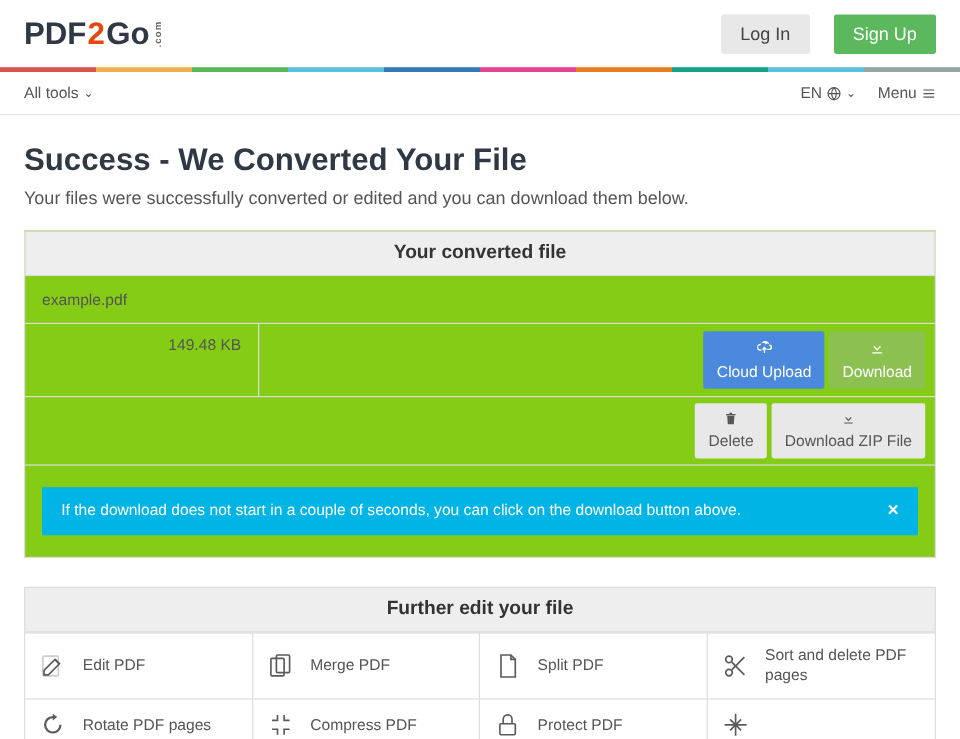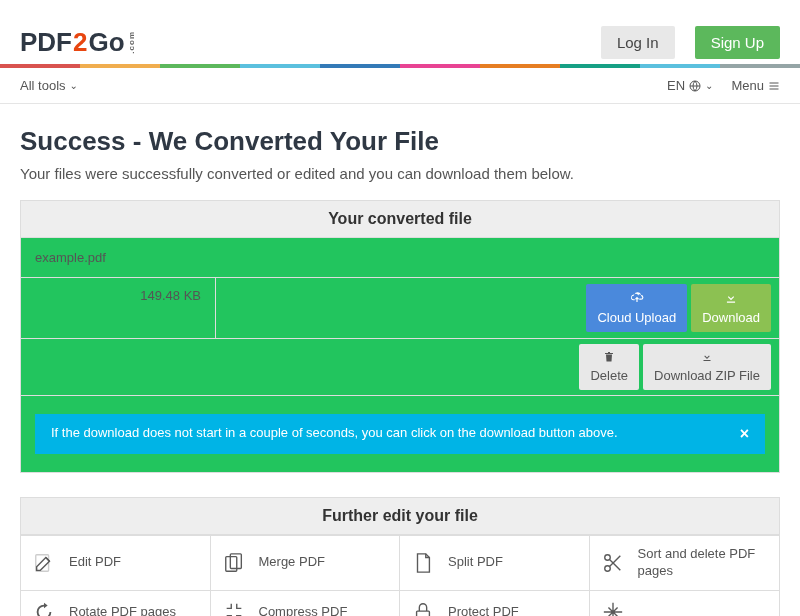--- a/index.html
+++ b/index.html
@@ -14,22 +14,21 @@
       background: #fff;
       width: 800px;
     }
     
     
     .header {
       display: flex;
       justify-content: space-between;
       align-items: center;
       padding: 8px 20px;
-      height: 44px;
-      margin-top: 20px;
+      height: 56px;
     }
     .logo {
       display: flex;
       align-items: baseline;
       font-weight: bold;
       font-size: 26px;
     }
     .logo .pdf { color: #2f3844; }
     .logo .two { color: #e84610; margin: 0 1px; }
     .logo .go { color: #2f3844; }
@@ -109,21 +108,21 @@
     }
     .page-subtitle {
       font-size: 15px;
       color: #555;
       margin-bottom: 18px;
     }
     
     
     .panel {
       border: 1px solid #ddd;
-      background: #22c55e;
+      background: #84cc16;
     }
     .panel-header {
       background: #eeeeee;
       padding: 9px;
       text-align: center;
       font-size: 16px;
       font-weight: bold;
       color: #333;
       border-bottom: 1px solid #ddd;
     }

